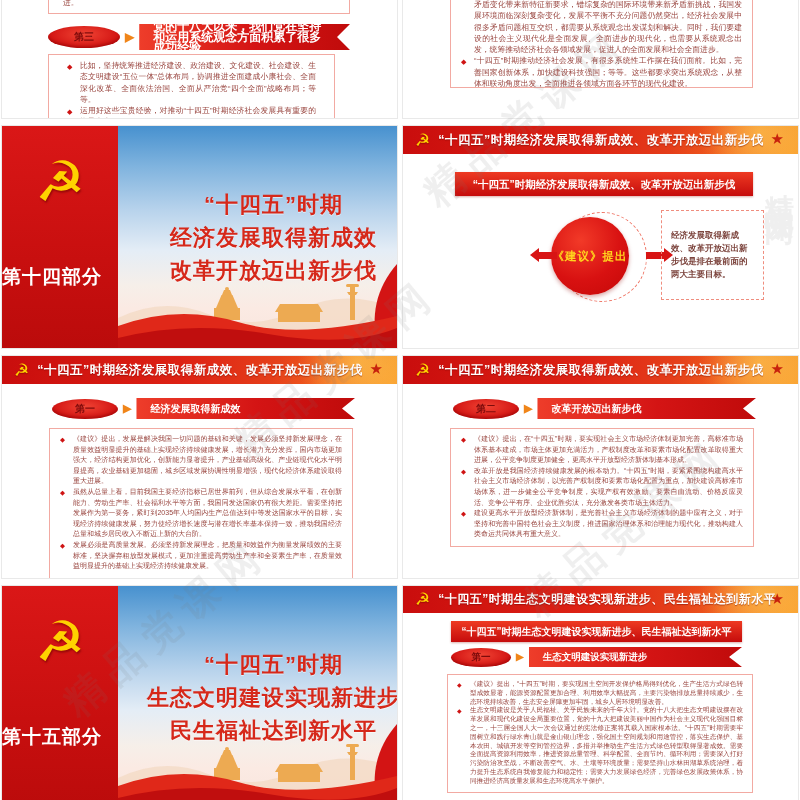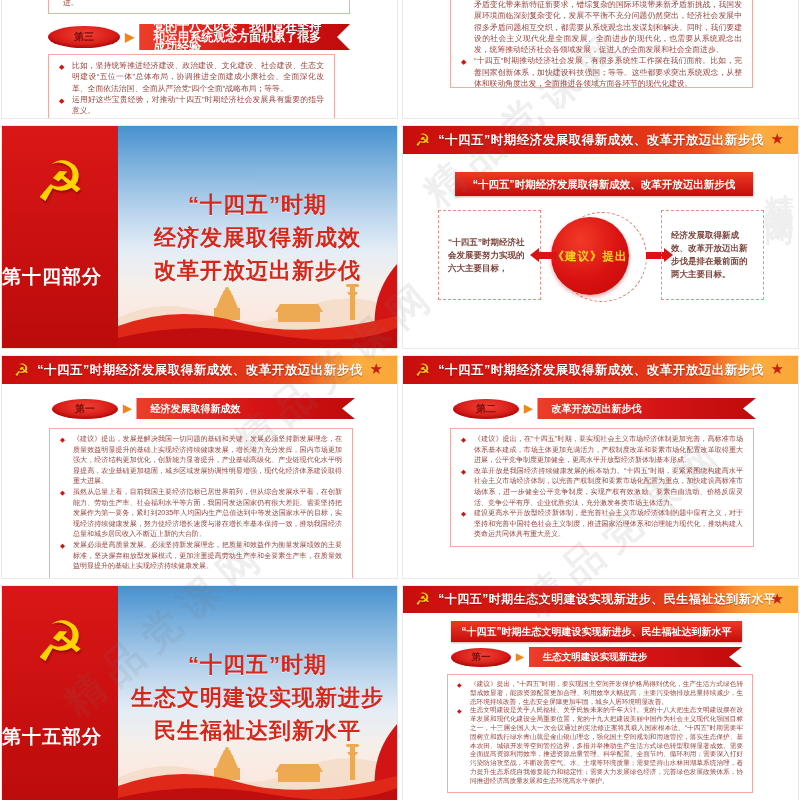--- a/index.html
+++ b/index.html
@@ -50,21 +50,21 @@
   .div-left{position:absolute;left:0;top:0;bottom:0;width:116px;
        background:linear-gradient(180deg,#da1717 0%,#c80f0f 60%,#bb0b0b 100%);}
   .div-left .bigemblem{position:absolute;top:28px;left:0;width:100%;text-align:center;
        color:#ffd200;font-size:56px;line-height:1;text-shadow:1px 2px 2px rgba(110,0,0,.55);}
   .div-left .part{position:absolute;top:138px;left:0;width:100%;text-align:left;color:#fff;
        font-weight:bold;font-size:19px;letter-spacing:1px;}
   .div-right{position:absolute;left:116px;right:0;top:0;bottom:0;overflow:hidden;
        background:linear-gradient(180deg,#4791cf 0%,#7fb3de 18%,#b8d3ec 38%,#e4edf6 56%,#f6efe9 72%,#fbeae3 82%,#f8e4dc 100%);}
   .div-title{position:absolute;top:62px;left:0;width:100%;text-align:center;color:#d6281a;
        font-weight:bold;font-size:22px;line-height:33px;letter-spacing:1px;
-       text-shadow:0 1px 0 rgba(255,255,255,.55);}
+       text-shadow:0 1px 0 rgba(255,255,255,.55);padding-left:16px;}
   .scene{position:absolute;left:0;bottom:0;width:100%;height:88px;}
   
   .dashbox{position:absolute;border:1px dashed #ef8d7e;box-sizing:border-box;display:flex;
        align-items:center;justify-content:center;padding:8px 9px;}
   .dashbox .dtext{color:#7c443d;font-weight:bold;font-size:8.5px;line-height:13px;text-align:left;}
   .ring{position:absolute;border:1px dashed #ef7565;border-radius:50%;}
   .bigcircle{position:absolute;border-radius:50%;
        background:radial-gradient(circle at 38% 30%,#f23a28 0%,#d81111 55%,#c40808 100%);
        display:flex;align-items:center;justify-content:center;
        box-shadow:0 2px 4px rgba(150,10,5,.35);}
@@ -92,21 +92,21 @@
   <div class="clip" style="left:2px;top:0;width:395px;height:118px">
     <div class="slide bottom-align">
       <div class="fragbox" style="top:-24px;left:46px;right:47px;height:142px">
         <span>进。</span>
       </div>
       <div class="ban" style="top:128px;left:46px;right:47px;height:26px">
         <div class="pill" style="width:72px;height:22px;font-size:10px">第三</div>
         <span class="chev" style="font-size:12px">▶</span>
         <div class="rib" style="height:26px;font-size:12px;line-height:10.6px;padding-right:20px">党的十八大以来，我们党在坚持和运用系统观念方面积累了很多成功经验</div>
       </div>
-      <div class="cbox f-row1" style="top:158px;left:46px;right:62px;padding:5px 10px 6px">
+      <div class="cbox f-row1" style="top:158px;left:46px;right:62px;padding:5px 18px 6px">
         <div class="li">
           <span class="dm">◆</span>
           <span>比如，坚持统筹推进经济建设、政治建设、文化建设、社会建设、生态文明建设“五位一体”总体布局，协调推进全面建成小康社会、全面深化改革、全面依法治国、全面从严治党“四个全面”战略布局；等等。</span>
         </div>
         <div class="li">
           <span class="dm">◆</span>
           <span>运用好这些宝贵经验，对推动“十四五”时期经济社会发展具有重要的指导意义。</span>
         </div>
       </div>
     </div>
@@ -161,23 +161,20 @@
   </div>
 
   <div class="clip" style="left:403px;top:126px;width:395px;height:222px">
     <div class="slide top-align">
       <div class="hdr">
         <span class="emblem">☭</span>
         <span class="htitle">“十四五”时期经济发展取得新成效、改革开放迈出新步伐</span>
         <span class="star">★</span>
       </div>
       <div class="strip" style="top:46px;left:52px;right:45px;height:24px;line-height:24px;font-size:10.5px">“十四五”时期经济发展取得新成效、改革开放迈出新步伐</div>
-      <div class="dashbox" style="top:84px;left:35px;width:103px;height:90px">
-        <span class="dtext">“十四五”时期经济社会发展要努力实现的六大主要目标，</span>
-      </div>
       <div class="ring" style="top:86px;left:154px;width:88px;height:88px"></div>
       <div class="bigcircle" style="top:91px;left:148px;width:78px;height:78px">
         <span>《建议》提出</span>
       </div>
       <div class="arrow a-left" style="top:126px;left:136px;width:18px"></div>
       <div class="arrow a-right" style="top:126px;left:243px;width:18px"></div>
       <div class="dashbox" style="top:84px;left:258px;width:103px;height:90px">
         <span class="dtext">经济发展取得新成效、改革开放迈出新步伐是排在最前面的两大主要目标。</span>
       </div>
     </div>

